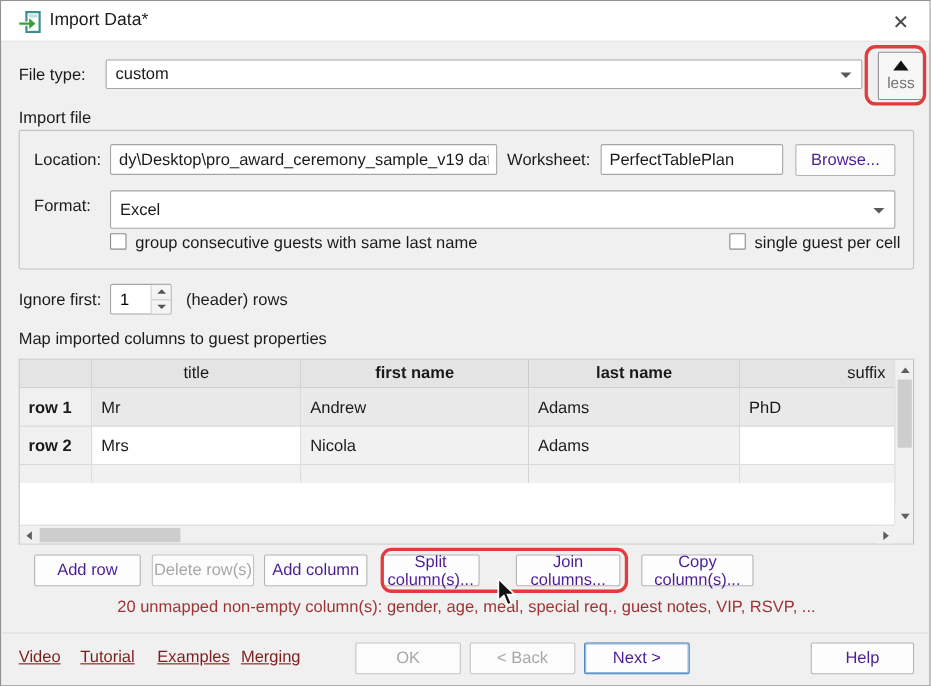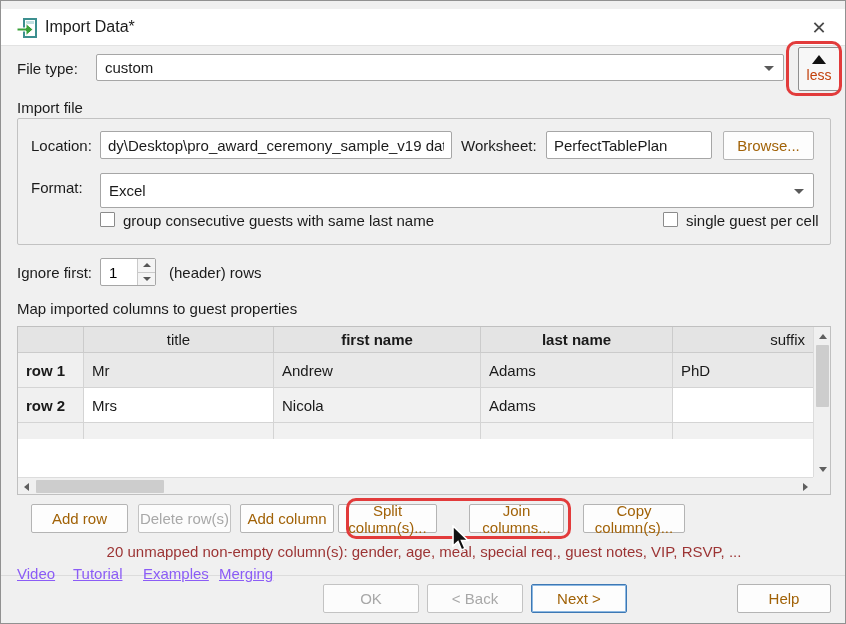--- a/index.html
+++ b/index.html
@@ -3,37 +3,37 @@
 <meta charset="utf-8">
 <style>
   * { margin:0; padding:0; box-sizing:border-box; }
   html,body { background:#cfcfcf; }
   body { font-family:"Liberation Sans","DejaVu Sans",sans-serif; }
   .window{
     position:relative; width:846px; height:624px; background:#f0f0f0;
     border:1px solid #919191; overflow:hidden; color:#1a1a1a; font-size:15px;
   }
   
-  .titlebar{ position:absolute; left:0; top:8px; width:100%; height:37px;
+  .titlebar{ position:absolute; left:0; top:0; width:100%; height:37px;
     background:#ffffff; border-bottom:1px solid #e2e2e2; }
   .app-icon{ position:absolute; left:15px; top:8px; width:22px; height:22px; }
   .title-text{ position:absolute; left:44px; top:9px; font-size:16px; color:#1b1b1b; }
   .close-btn{ position:absolute; right:14px; top:7px; width:24px; height:24px;
     font-size:18px; color:#4a4a4a; text-align:center; line-height:24px; cursor:default; }
   
   .label{ position:absolute; color:#1b1b1b; white-space:nowrap; }
   .combobox{ position:absolute; background:#fff; border:1px solid #a6a6a6;
     border-radius:2px; display:flex; align-items:center; padding:0 26px 0 8px; }
   .combo-arrow{ position:absolute; right:9px; top:50%; margin-top:-2px;
     width:0; height:0; border-left:5px solid transparent; border-right:5px solid transparent;
     border-top:5px solid #5a5a5a; }
   .textinput{ position:absolute; background:#fff; border:1px solid #a6a6a6;
     border-radius:2px; font-family:inherit; font-size:15px; color:#1b1b1b; padding:0 7px; }
   .btn{ position:absolute; height:29px; background:#fdfdfd; border:1px solid #b4b4b4;
-    border-radius:2px; text-align:center; font-size:15px; color:#a16207;
+    border-radius:2px; text-align:center; font-size:15px; color:#4c1d95;
     display:flex; align-items:center; justify-content:center; }
   .btn.disabled{ color:#a8a8a8; border-color:#c3c3c3; background:#fcfcfc; }
   .btn.default-btn{ border:1px solid #3d78b4; box-shadow:inset 0 0 0 1px #8cb8e2; }
   .checkbox{ position:absolute; width:15px; height:15px; background:#fff;
     border:1px solid #8b8b8b; border-radius:1px; }
   .groupbox{ position:absolute; border:1px solid #c2c2c2; border-radius:2px; }
   
   .spinbox{ position:absolute; width:56px; height:28px; background:#fff;
     border:1px solid #a6a6a6; border-radius:2px; }
   .spin-value{ position:absolute; left:0; top:0; width:36px; height:100%; border:none;
@@ -45,21 +45,21 @@
   .tri-up-sm, .tri-dn-sm{ position:absolute; left:50%; top:50%; width:0; height:0;
     border-left:4px solid transparent; border-right:4px solid transparent; }
   .tri-up-sm{ border-bottom:4px solid #555; margin:-2px 0 0 -4px; }
   .tri-dn-sm{ border-top:4px solid #555; margin:-2px 0 0 -4px; }
   
   .less-btn{ position:absolute; left:797px; top:46px; width:42px; height:44px;
     background:#f7f7f7; border:1px solid #8f8f8f; border-radius:2px;
     display:flex; flex-direction:column; align-items:center; justify-content:center; gap:3px;}
   .less-arrow{ width:0; height:0; border-left:7px solid transparent;
     border-right:7px solid transparent; border-bottom:9px solid #111; }
-  .less-text{ font-size:14px; color:#c2410c; }
+  .less-text{ font-size:14px; color:#737373; }
   .annotation{ position:absolute; border:3px solid #e23b3b; border-radius:10px;
     pointer-events:none; }
   
   .map-table{ position:absolute; left:16px; top:325px; width:814px; height:169px;
     background:#fff; border:1px solid #c0c0c0; overflow:hidden; }
   .t-row{ display:flex; }
   .t-cell{ border-right:1px solid #d4d4d4; border-bottom:1px solid #d4d4d4;
     padding:0 8px; display:flex; align-items:center; overflow:hidden; white-space:nowrap; }
   .c0{ width:66px; } .c1{ width:190px; } .c2{ width:207px; } .c3{ width:192px; } .c4{ width:140px; border-right:none; }
   .hdr{ height:26px; background:#e4e4e4; border-color:#cbcbcb; justify-content:center; }
@@ -88,21 +88,21 @@
     border-top:5px solid #5f5f5f; margin:-2px 0 0 -4px; }
   .tri.lf{ border-top:4px solid transparent; border-bottom:4px solid transparent;
     border-right:5px solid #5f5f5f; margin:-4px 0 0 -3px; }
   .tri.rt{ border-top:4px solid transparent; border-bottom:4px solid transparent;
     border-left:5px solid #5f5f5f; margin:-4px 0 0 -2px; }
   .sb-corner{ position:absolute; right:0; bottom:0; width:17px; height:17px; background:#f0f0f0; }
   
   .status-text{ position:absolute; left:16px; top:542px; width:814px; text-align:center;
     color:#9c3434; font-size:15px; }
   .footer-sep{ position:absolute; left:0; top:574px; width:100%; height:1px; background:#dcdcdc; }
-  .link{ position:absolute; top:564px; color:#8b5cf6; text-decoration:underline; font-size:15px; cursor:pointer; }
+  .link{ position:absolute; top:588px; color:#7f1d1d; text-decoration:underline; font-size:15px; cursor:pointer; }
   .cursor-svg{ position:absolute; left:450px; top:524px; width:19px; height:29px; z-index:50; }
 </style>
 </head>
 <body>
 
 <div class="window">
 
   <div class="titlebar">
     <svg class="app-icon" viewBox="0 0 22 22">
       <rect x="8" y="2" width="12" height="18" fill="#ffffff" stroke="#3c8f8f" stroke-width="2"></rect>
@@ -213,21 +213,21 @@
       <div class="sb-btn" style="right:0; top:0;">
           <span class="tri rt"></span>
         </div>
     </div>
     <div class="sb-corner"></div>
   </div>
 
   <div class="btn" style="left:30px;  top:503px; width:97px;">Add row</div>
   <div class="btn disabled" style="left:137px; top:503px; width:93px;">Delete row(s)</div>
   <div class="btn" style="left:239px; top:503px; width:94px;">Add column</div>
-  <div class="btn" style="left:337px; top:503px; width:99px;">Split column(s)...</div>
+  <div class="btn" style="left:346px; top:503px; width:89px;">Split column(s)...</div>
   <div class="btn" style="left:468px; top:503px; width:95px;">Join columns...</div>
   <div class="btn" style="left:582px; top:503px; width:102px;">Copy column(s)...</div>
   <div class="annotation" style="left:345px; top:497px; width:225px; height:41px;"></div>
 
   <div class="status-text">20 unmapped non-empty column(s): gender, age, meal, special req., guest notes, VIP, RSVP, ...</div>
 
   <svg class="cursor-svg" viewBox="0 0 19 29">
     <path d="M2 1 L2 21 L7 16.5 L10.5 25 L14 23.5 L10.5 15.5 L17 15.5 Z" fill="#111111" stroke="#ffffff" stroke-width="1.6"></path>
   </svg>
 

